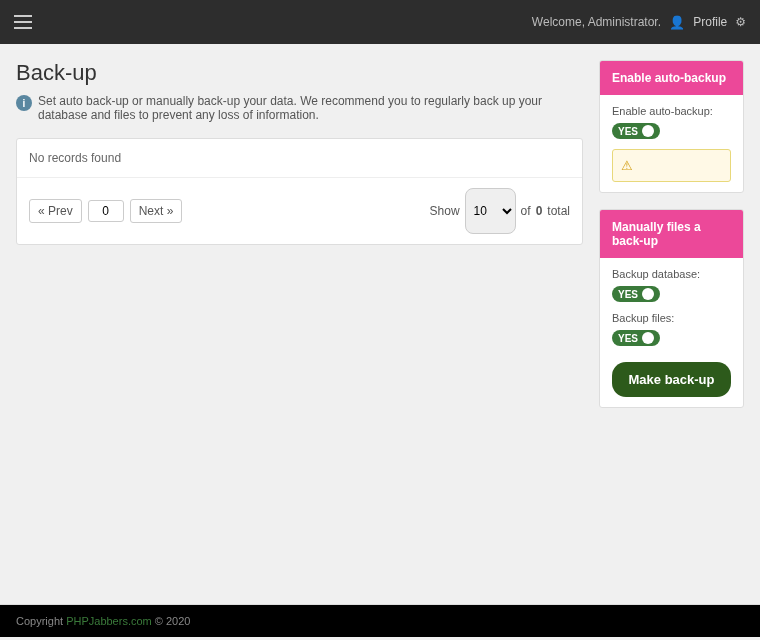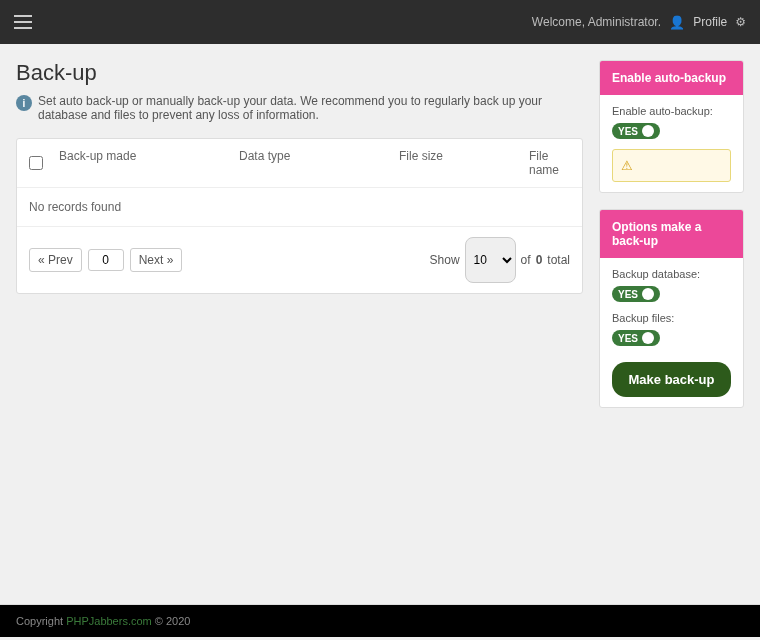--- a/index.html
+++ b/index.html
@@ -172,29 +172,20 @@
   <div class="content-area">
 
     <h1 class="page-title">Back-up</h1>
 
     <div class="page-description">
       <span class="info-icon">i</span>
       <span>Set auto back-up or manually back-up your data. We recommend you to regularly back up your database and files to prevent any loss of information.</span>
     </div>
 
     <div class="table-card">
-      <div class="table-header">
-        <div class="checkbox-th">
-          <input type="checkbox" class="th-checkbox" style="">
-        </div>
-        <span>Back-up made</span>
-        <span>Data type</span>
-        <span>File size</span>
-        <span>File name</span>
-      </div>
 
       <div class="no-records">No records found</div>
 
       <div class="pagination-row">
 
         <button class="btn-prev">« Prev</button>
         <input type="text" class="page-input" value="0" style="">
         <button class="btn-next">Next »</button>
 
         <div class="show-label">
@@ -226,21 +217,21 @@
             <span class="toggle-knob"></span>
           </button>
         </div>
         <div class="warning-box">
           <span class="warning-icon">⚠</span>
         </div>
       </div>
     </div>
 
     <div class="sidebar-panel">
-      <div class="sidebar-panel-header">Options make a back-up</div>
+      <div class="sidebar-panel-header">Manually files a back-up</div>
       <div class="sidebar-panel-body">
 
         <span class="field-label">Backup database:</span>
         <div class="toggle-wrap">
           <button class="toggle">
             <span>YES</span>
             <span class="toggle-knob"></span>
           </button>
         </div>
 

